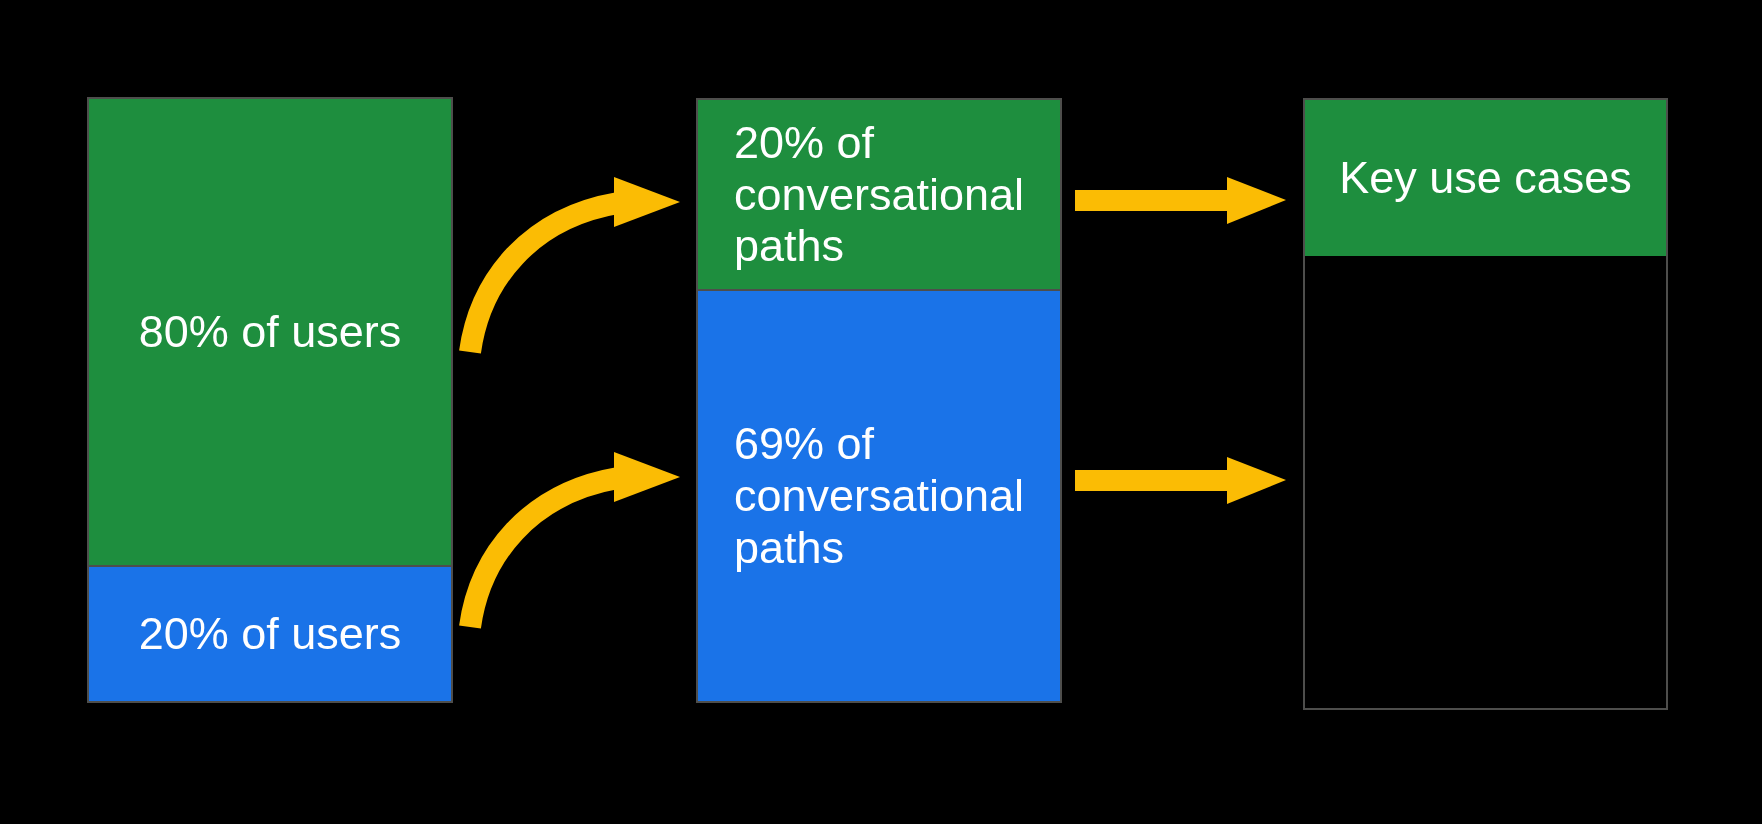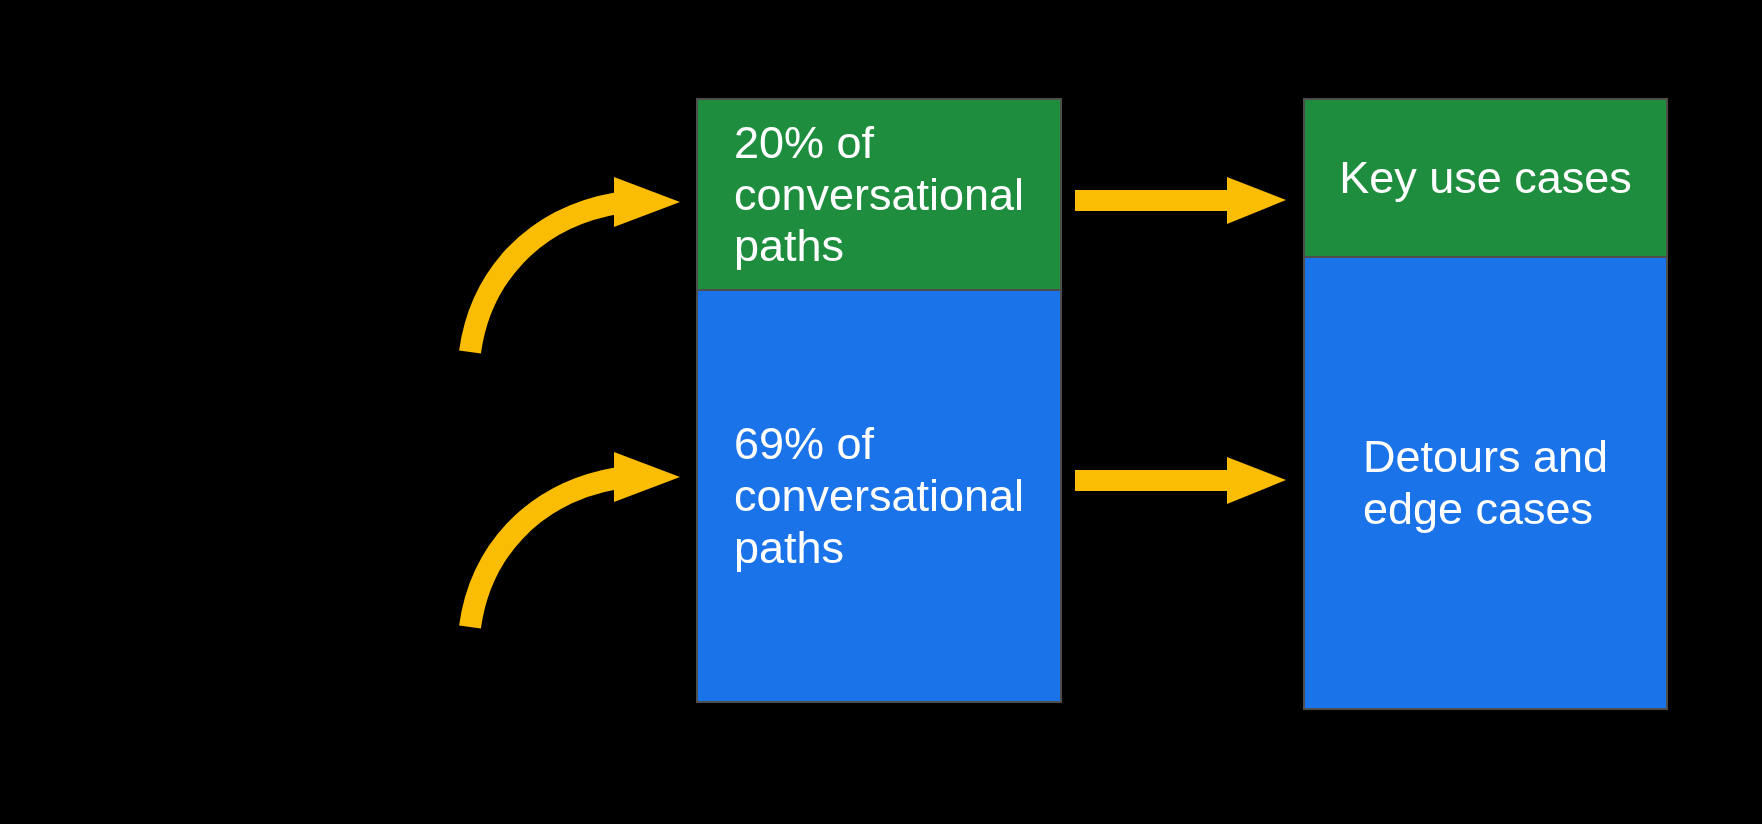--- a/index.html
+++ b/index.html
@@ -56,41 +56,45 @@
   .a-fill{
     fill:var(--yellow);
     stroke:none;
   }
 </style>
 </head>
 <body>
 
 <div class="stage">
 
+  <div class="col" style="left:87px;top:97px;width:366px;height:606px">
+    <div class="seg green" style="height:466px">
+      <div class="seg-label">80% of users</div>
+    </div>
+    <div class="seg blue divided">
+      <div class="seg-label">20% of users</div>
+    </div>
+  </div>
 
   <div class="col" style="left:696px;top:98px;width:366px;height:605px">
     <div class="seg green" style="height:189px">
       <div class="seg-label">20% of
 conversational
 paths</div>
     </div>
     <div class="seg blue divided">
       <div class="seg-label">69% of
 conversational
 paths</div>
     </div>
   </div>
 
   <div class="col" style="left:1303px;top:98px;width:365px;height:612px">
     <div class="seg green" style="height:156px">
       <div class="seg-label">Key use cases</div>
-    </div>
-    <div class="seg blue divided">
-      <div class="seg-label">Detours and
-edge cases</div>
     </div>
   </div>
 
   <svg class="arrows" width="1762" height="824" viewBox="0 0 1762 824">
 
     <g>
       <path class="a-stroke" d="M470,352 C480,280 530,218 618,203"></path>
       <polygon class="a-fill" points="614,177 614,227 680,202"></polygon>
     </g>
 

